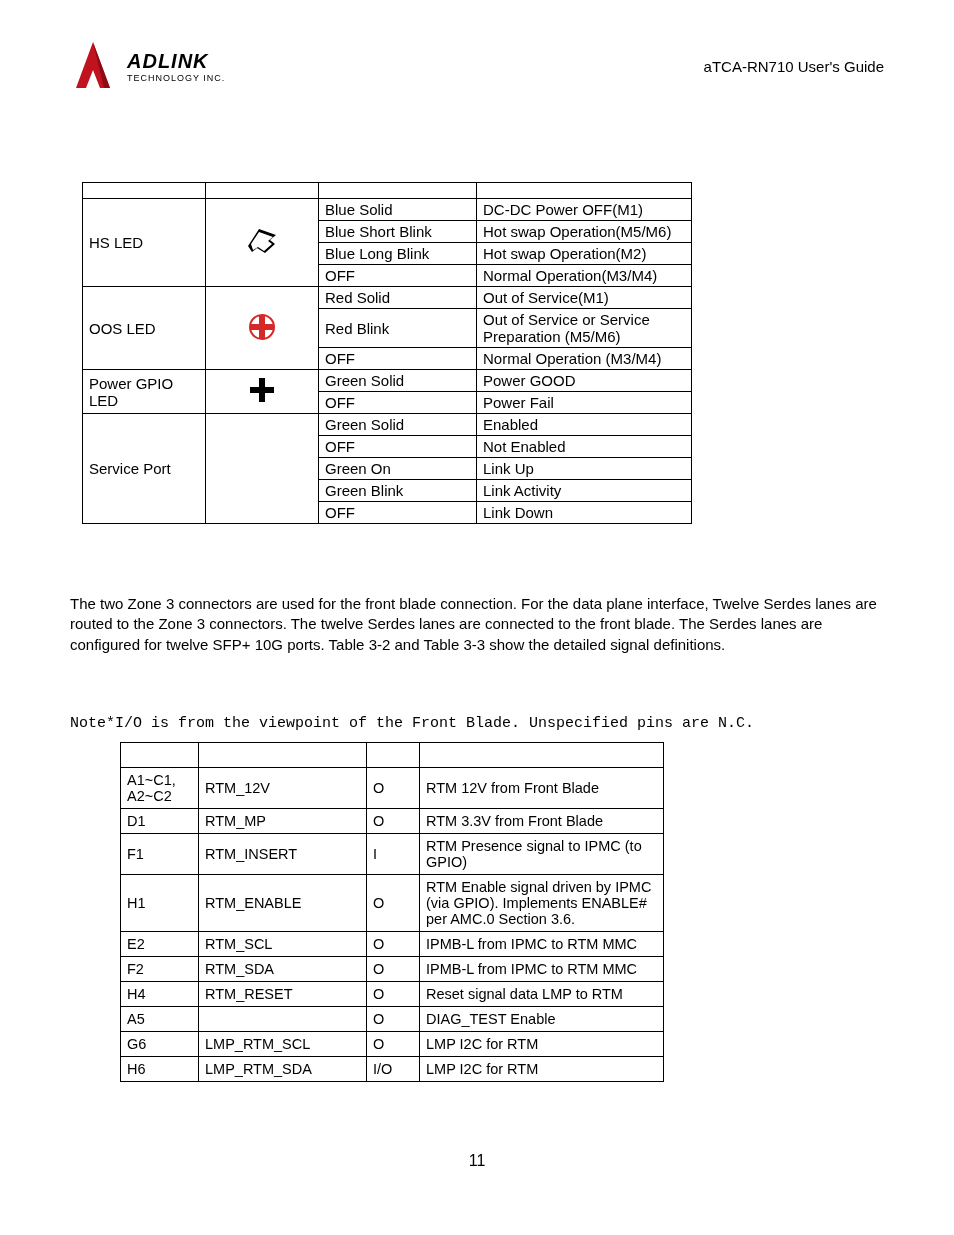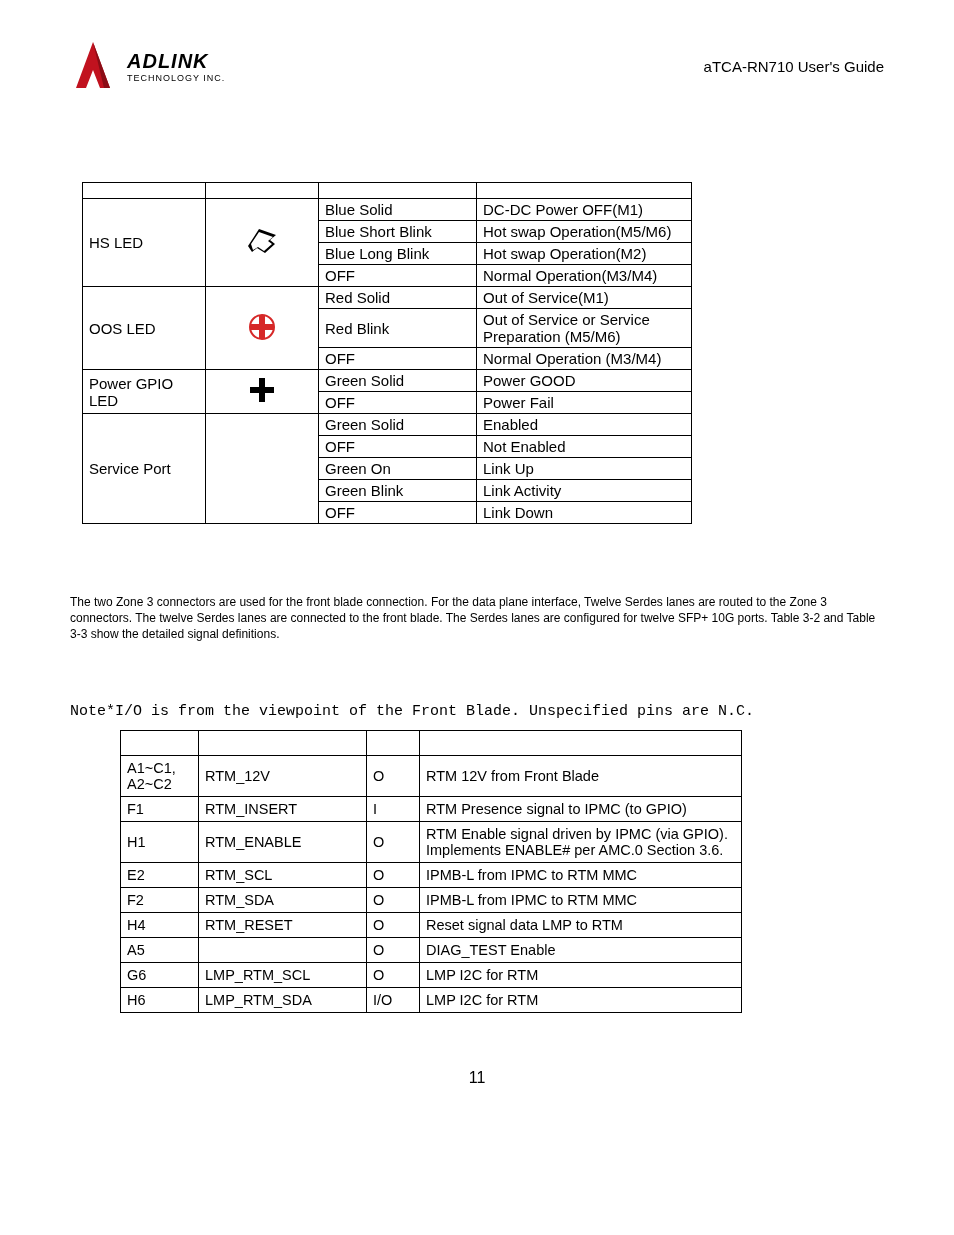--- a/index.html
+++ b/index.html
@@ -38,45 +38,45 @@
   .led-table td {
     border: 1px solid #000;
     padding: 2px 6px;
     vertical-align: middle;
   }
   .led-table .header-row-cell {
     height: 16px;
   }
   .icon-cell { text-align: center; }
   .body-text {
-    font-size: 12px;
+    font-size: 15px;
     line-height: 1.35;
     margin: 20px 0 60px 0;
   }
   .note-text {
     font-size: 15px;
     margin: 4px 0 10px 0;
     font-family: Liberation Mono, monospace;
   }
   .pin-table {
     border-collapse: collapse;
-    width: 622px;
+    width: 544px;
     margin-left: 50px;
     font-size: 14.5px;
   }
   .pin-table td {
     border: 1px solid #000;
     padding: 4px 6px;
     vertical-align: middle;
   }
   .pin-table .hrow td { height: 16px; }
   .page-number {
     text-align: center;
     font-size: 16px;
-    margin-top: 56px;
+    margin-top: 70px;
   }
 </style>
 </head>
 <body>
 
 <div class="page">
 
   <div class="header-row">
     <div class="logo">
       <svg width="46" height="52" viewBox="0 0 46 52">
@@ -198,20 +198,26 @@
           <td style="width:40px"></td>
           <td></td>
         </tr>
     <tr>
           <td>A1~C1, A2~C2</td>
           <td>RTM_12V</td>
           <td>O</td>
           <td>RTM 12V from Front Blade</td>
         </tr>
     <tr>
+          <td>D1</td>
+          <td>RTM_MP</td>
+          <td>O</td>
+          <td>RTM 3.3V from Front Blade</td>
+        </tr>
+    <tr>
           <td>F1</td>
           <td>RTM_INSERT</td>
           <td>I</td>
           <td>RTM Presence signal to IPMC (to GPIO)</td>
         </tr>
     <tr>
           <td>H1</td>
           <td>RTM_ENABLE</td>
           <td>O</td>
           <td>RTM Enable signal driven by IPMC (via GPIO).  Implements ENABLE# per AMC.0 Section 3.6.</td>

